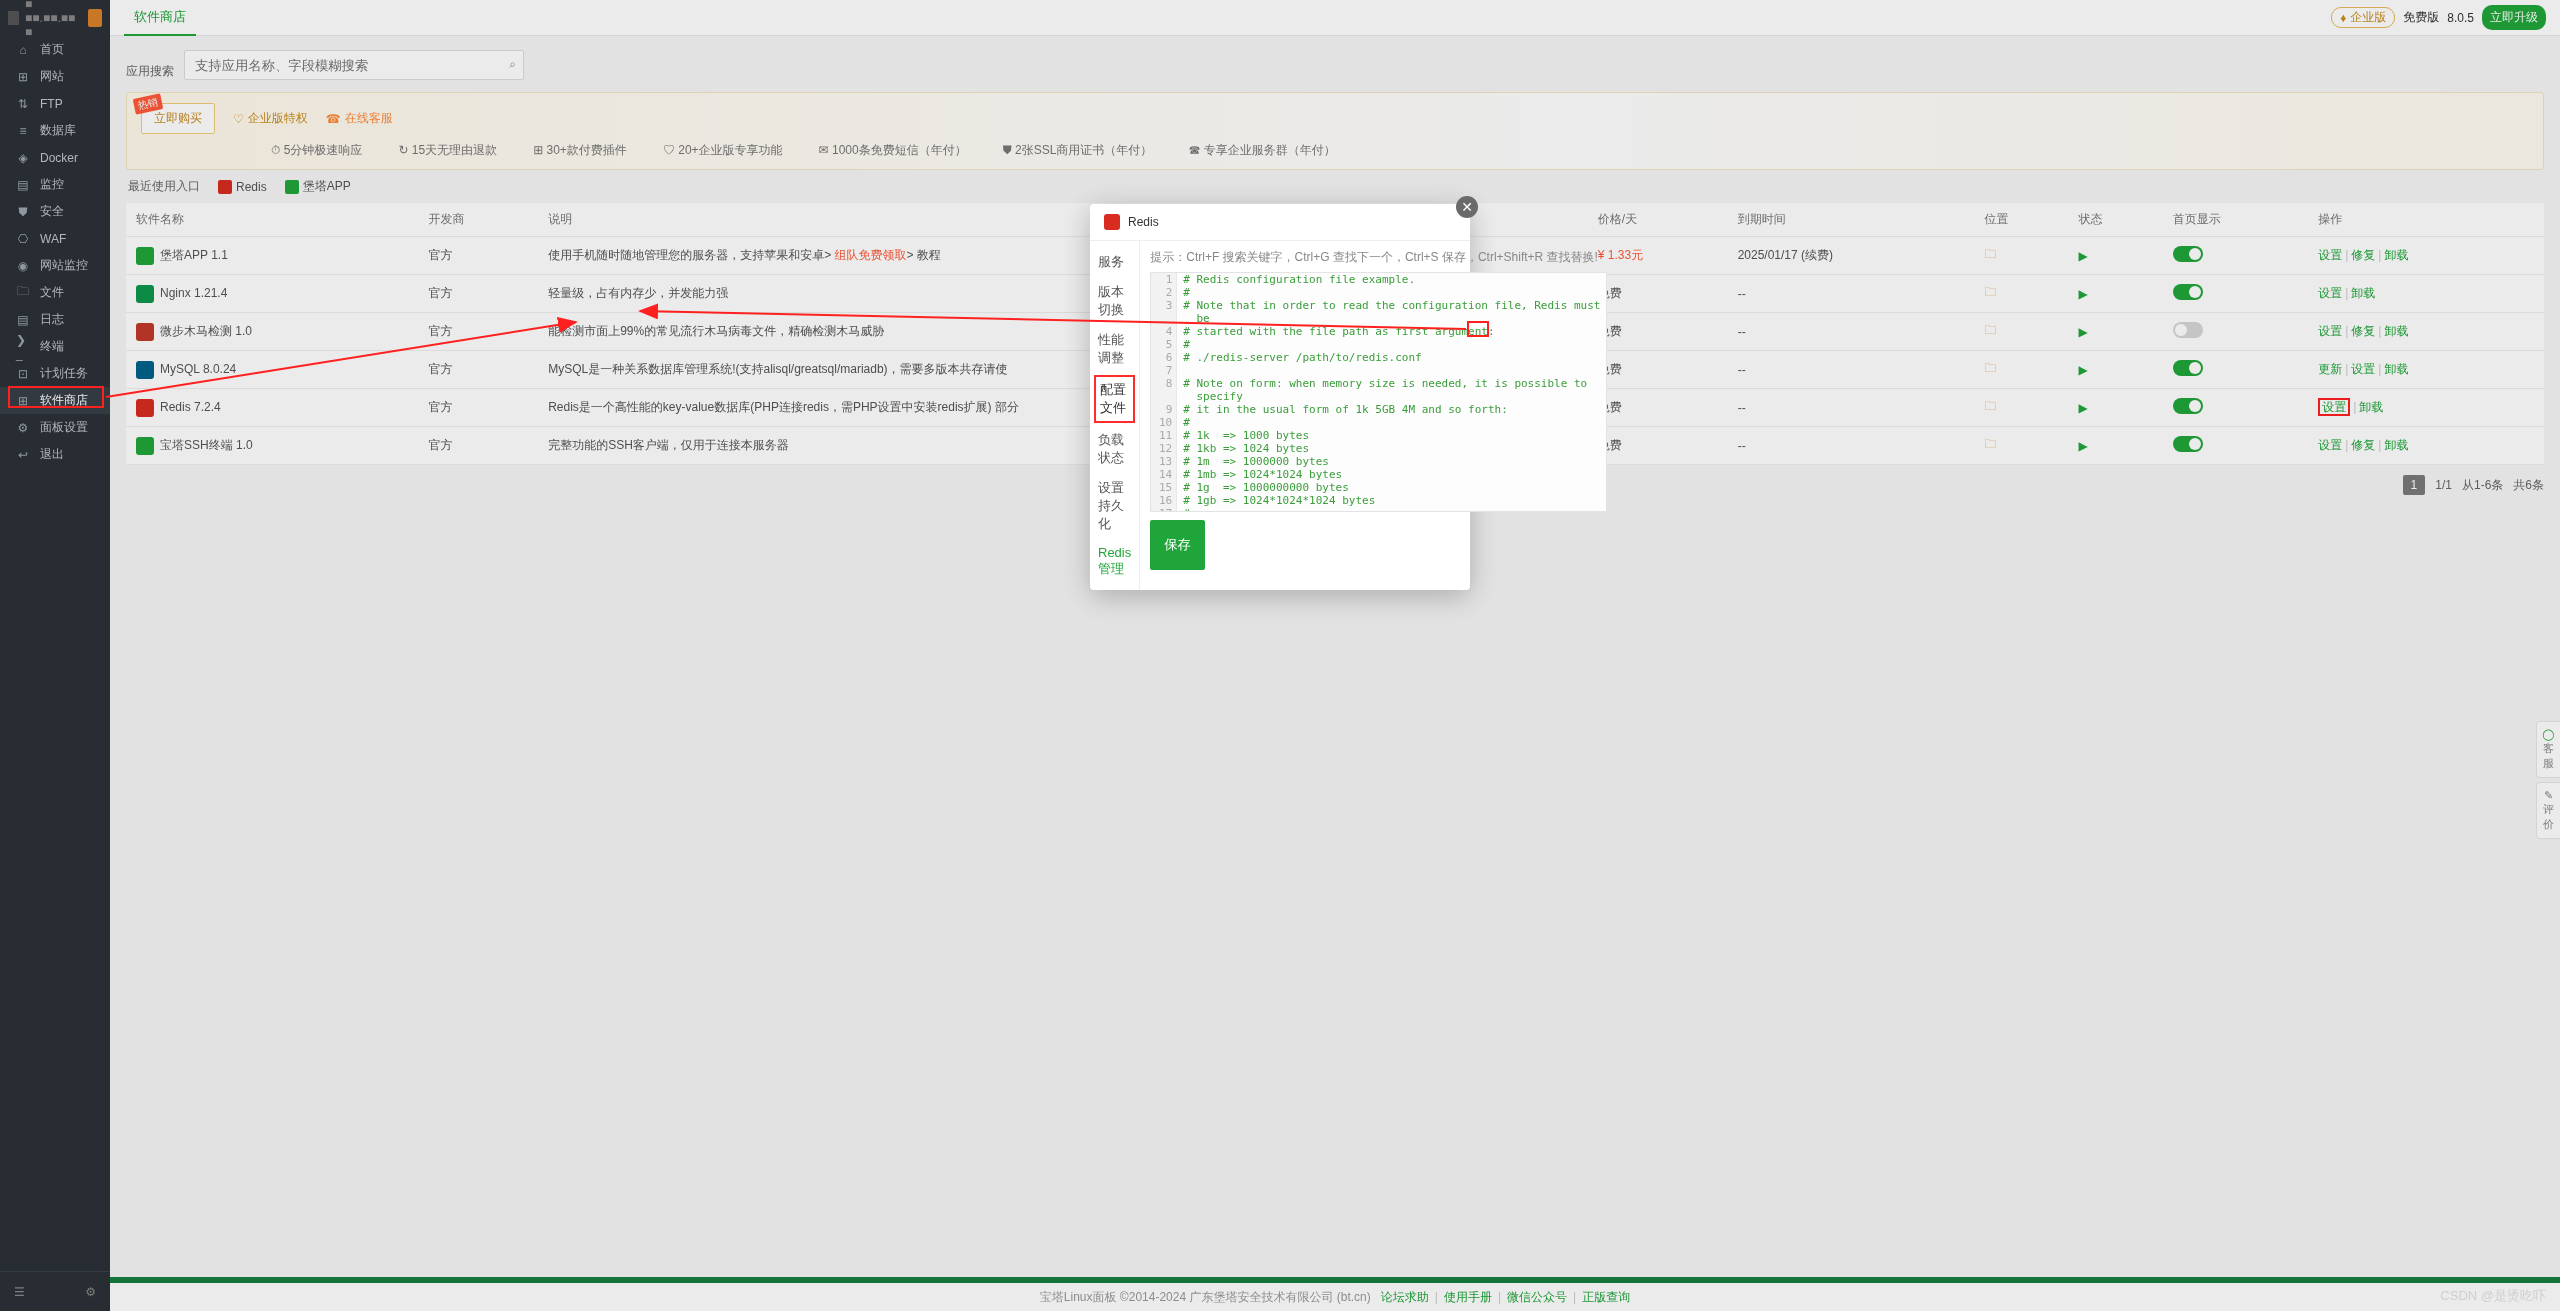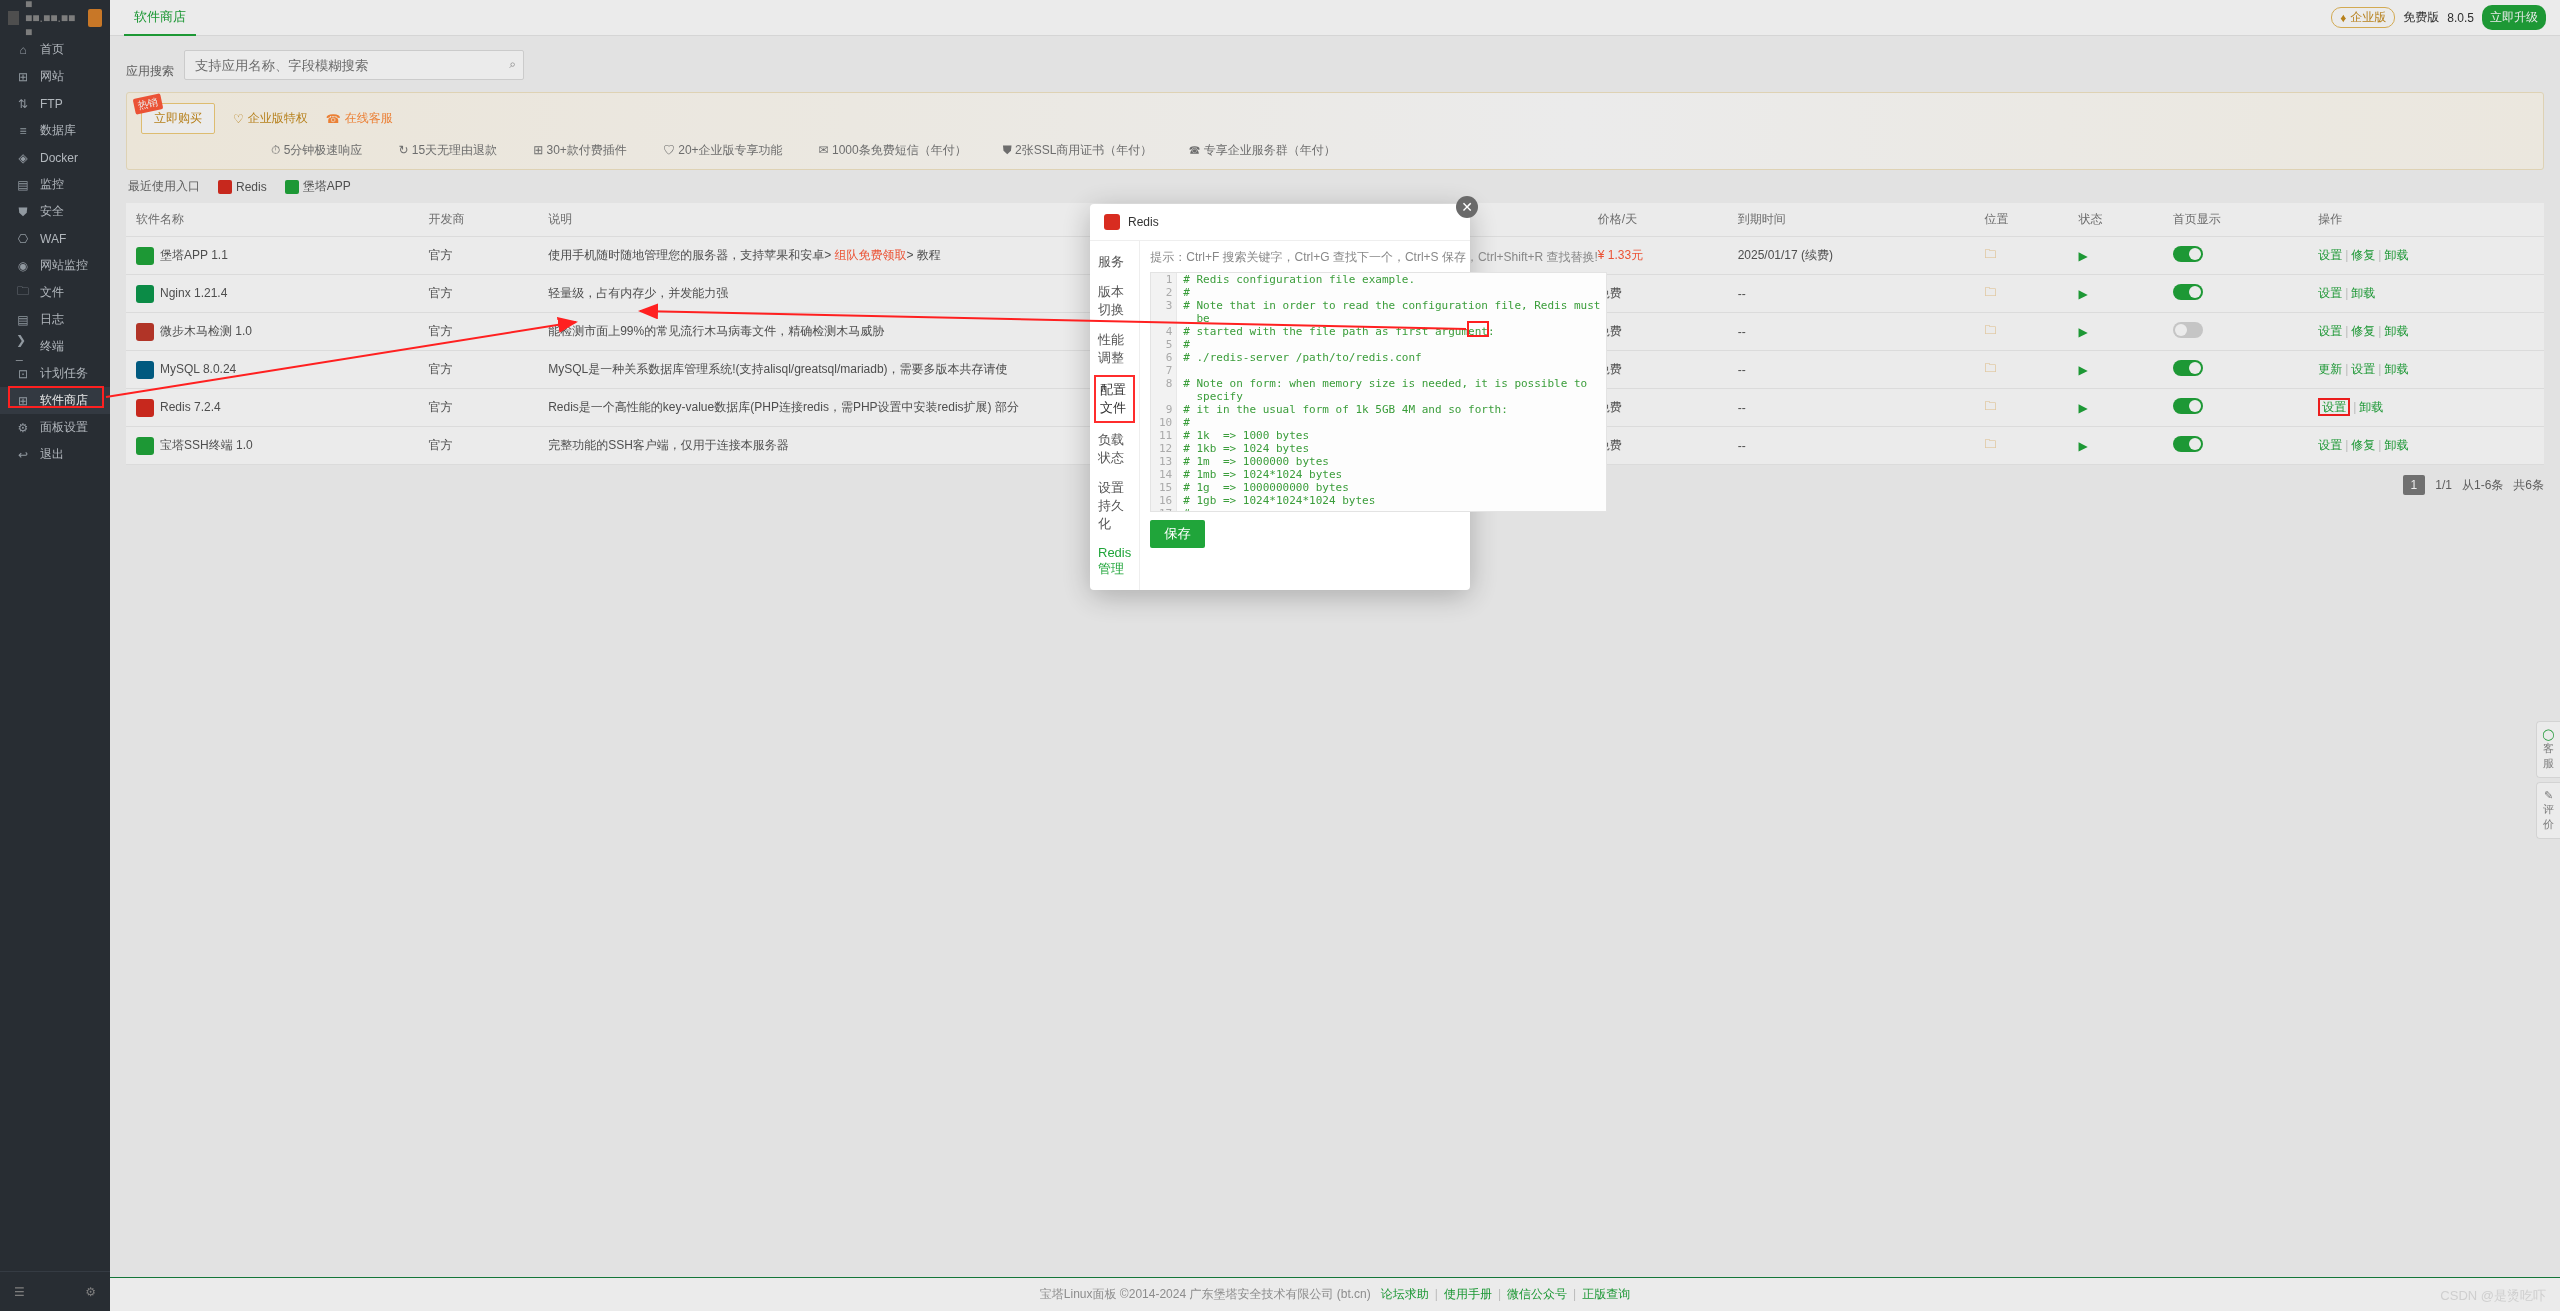--- a/index.html
+++ b/index.html
@@ -50,21 +50,21 @@
 .folder{color:#e6a23c;cursor:pointer}
 .play{color:#20a53a;cursor:pointer}
 .toggle{width:30px;height:16px;border-radius:8px;display:inline-block;position:relative;cursor:pointer}
 .toggle.on{background:#20a53a}
 .toggle.off{background:#d6d6d6}
 .toggle::after{content:"";position:absolute;width:12px;height:12px;border-radius:50%;background:#fff;top:2px}
 .toggle.on::after{right:2px}
 .toggle.off::after{left:2px}
 .pager{display:flex;justify-content:flex-end;align-items:center;gap:10px;padding:10px 0;color:#666}
 .pgbtn{background:#7a7a7a;color:#fff;padding:3px 8px;border-radius:2px}
-.footer{height:34px;background:#fff;border-top:1px solid #15803d;display:flex;align-items:center;justify-content:center;gap:10px;color:#999;font-size:12px}
+.footer{height:34px;background:#fff;border-top:6px solid #15803d;display:flex;align-items:center;justify-content:center;gap:10px;color:#999;font-size:12px}
 .footer a{color:#20a53a}
 .watermark{position:fixed;right:14px;bottom:6px;color:#cfcfcf;font-size:13px;z-index:500}
 
 .mask{position:fixed;inset:0;background:rgba(0,0,0,.08);display:flex;align-items:flex-start;justify-content:center;z-index:100}
 .modal{width:380px;background:#fff;border-radius:4px;box-shadow:0 6px 30px rgba(0,0,0,.25);margin-top:204px;position:relative}
 .modal-close{position:absolute;right:-8px;top:-8px;width:22px;height:22px;border-radius:50%;background:#6a6a6a;color:#fff;display:flex;align-items:center;justify-content:center;cursor:pointer;font-size:14px}
 .modal-head{display:flex;align-items:center;gap:8px;padding:10px 14px;border-bottom:1px solid #eee}
 .modal-head .ri{width:16px;height:16px;background:#d82c20;border-radius:3px}
 .modal-body{display:flex;min-height:280px}
 .mside{width:64px;border-right:1px solid #eee;padding:6px 0}
@@ -72,21 +72,21 @@
 .mside div.sel{border:2px solid #ff2c2c;color:#333;margin:2px 4px;padding:4px 4px}
 .mside div.redis{color:#20a53a}
 .mmain{flex:1;padding:8px 10px;font-size:12px}
 .hint{color:#888;margin-bottom:6px}
 .editor{border:1px solid #e3e3e3;height:240px;overflow:auto;font-family:Consolas,monospace;font-size:11px;background:#fdfdfd}
 .eline{display:flex}
 .lno{width:26px;text-align:right;color:#aaa;background:#f2f2f2;padding:0 4px;border-right:1px solid #e8e8e8;user-select:none}
 .code{padding:0 6px;white-space:pre}
 .code.g{color:#3a9d3a}
 .code.b{color:#246}
-.savebtn{background:#20a53a;color:#fff;border:none;padding:5px 14px;border-radius:2px;margin-top:8px;cursor:pointer}
+.savebtn{background:#20a53a;color:#fff;border:none;padding:16px 14px;border-radius:2px;margin-top:8px;cursor:pointer}
 .notes{margin-top:10px;font-size:12px}
 .notes li{margin:3px 0 3px 16px;color:#555}
 .notes li.red{color:#ff3a3a}
 
 .ann{position:fixed;pointer-events:none;z-index:400}
 .redbox{position:fixed;border:2px solid #ff2020;z-index:401;pointer-events:none}
 .sidetabs{position:fixed;right:0;top:55%;width:24px;z-index:50}
 .sidetabs div{background:#fff;border:1px solid #e5e5e5;border-right:none;padding:6px 4px;text-align:center;color:#888;font-size:11px;margin-bottom:4px;border-radius:4px 0 0 4px}
 .green{color:#20a53a}
 </style>

